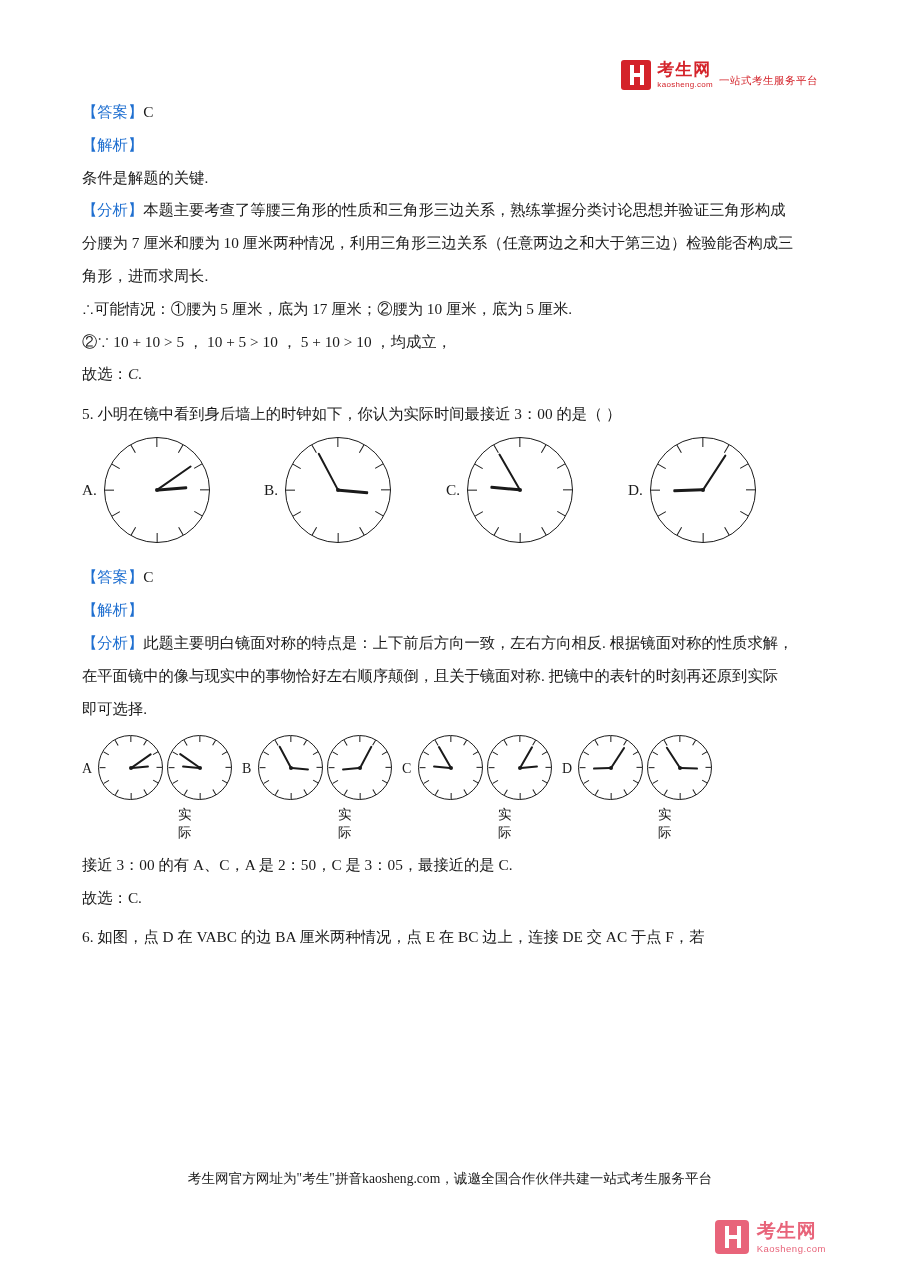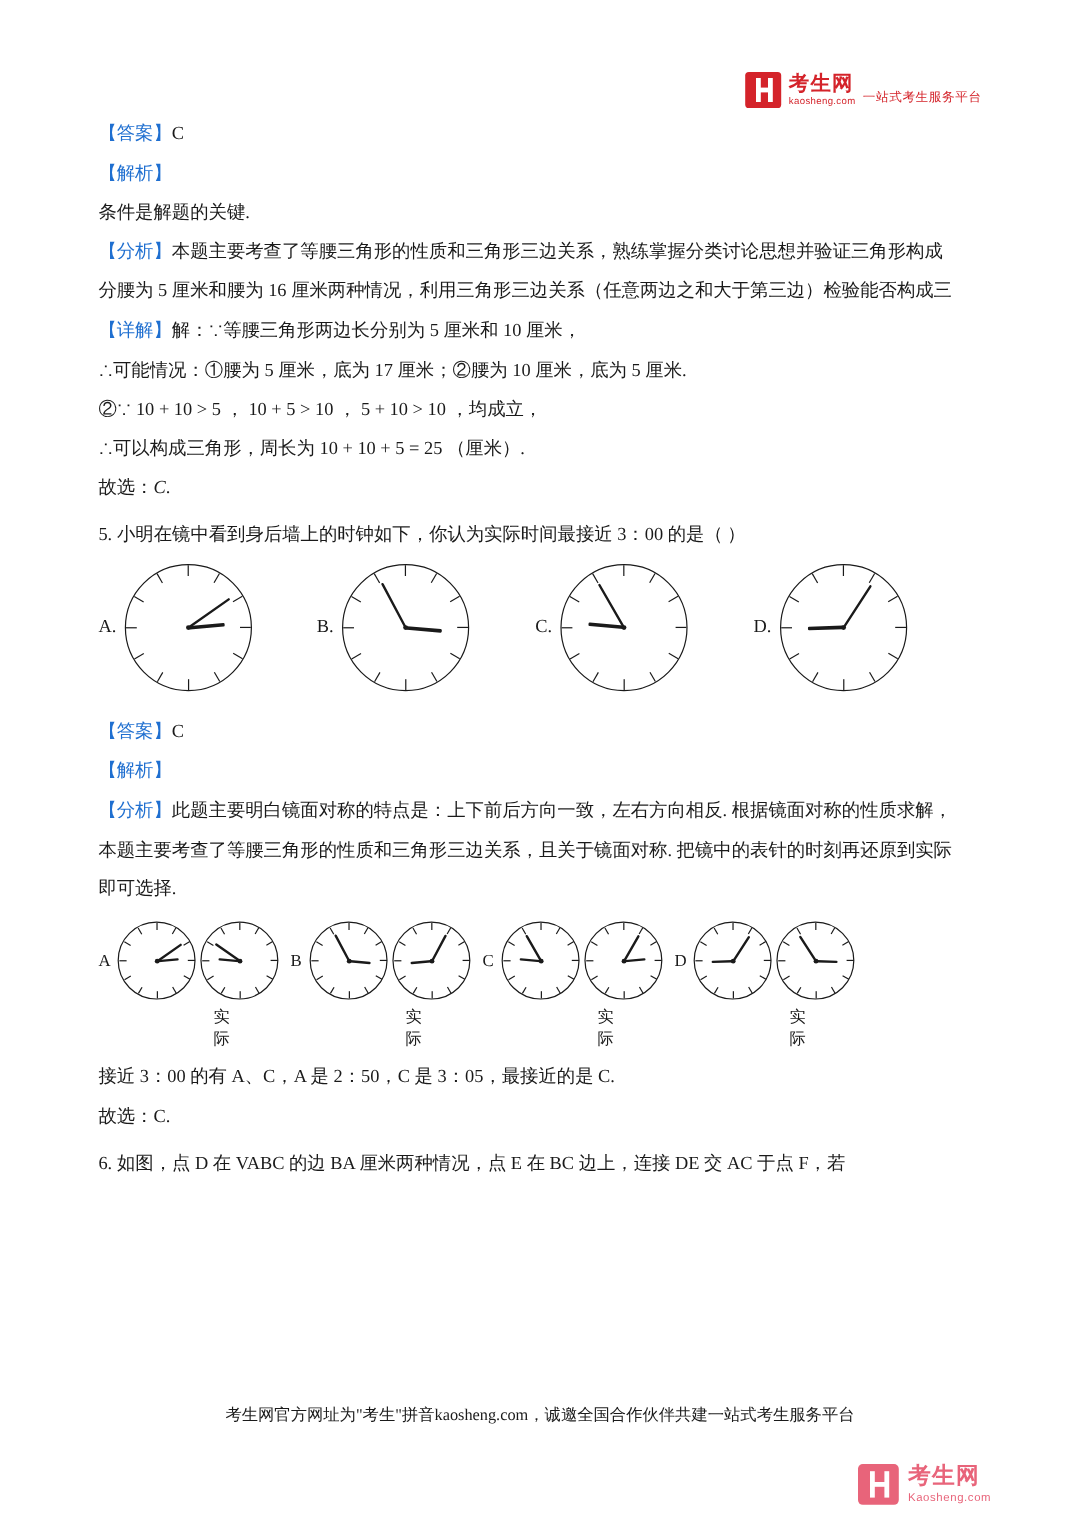--- a/index.html
+++ b/index.html
@@ -101,28 +101,25 @@
     <div class="line">
       <span class="blue">【答案】</span><span>C</span>
     </div>
 
     <div class="line blue">【解析】</div>
 
     <div class="line">条件是解题的关键.</div>
     <div class="line just">
       <span class="blue">【分析】</span><span>本题主要考查了等腰三角形的性质和三角形三边关系，熟练掌握分类讨论思想并验证三角形构成</span>
     </div>
-    <div class="line just">分腰为 5 厘米和腰为 16 厘米两种情况，利用三角形三边关系（任意两边之和大于第三边）检验能否构成三</div>
-
-    <div class="line">
-      <span class="blue">【详解】</span><span>解：∵等腰三角形两边长分别为 5 厘米和 10 厘米，</span>
-    </div>
+    <div class="line just">分腰为 7 厘米和腰为 10 厘米两种情况，利用三角形三边关系（任意两边之和大于第三边）检验能否构成三</div>
+    <div class="line">角形，进而求周长.</div>
+
     <div class="line">∴可能情况：①腰为 5 厘米，底为 17 厘米；②腰为 10 厘米，底为 5 厘米.</div>
     <div class="line">②∵ 10 + 10 &gt; 5 ， 10 + 5 &gt; 10 ， 5 + 10 &gt; 10 ，均成立，</div>
-    <div class="line">∴可以构成三角形，周长为 10 + 10 + 5 = 25 （厘米）.</div>
     <div class="line">
       <span>故选：</span><span class="it">C</span><span>.</span>
     </div>
 
     <div class="q-line" style="margin-top:20px;margin-bottom:2px;">
       <span class="q-num">5.</span>
       <span class="q-body">小明在镜中看到身后墙上的时钟如下，你认为实际时间最接近 3：00 的是（        ）</span>
     </div>
 
     <div class="clockrow">
@@ -209,21 +206,21 @@
     </div>
 
     <div class="line" style="margin-top:16px;">
       <span class="blue">【答案】</span><span>C</span>
     </div>
     <div class="line blue">【解析】</div>
 
     <div class="line just">
       <span class="blue">【分析】</span><span>此题主要明白镜面对称的特点是：上下前后方向一致，左右方向相反. 根据镜面对称的性质求解，</span>
     </div>
-    <div class="line just">本题主要考查了等腰三角形的性质和三角形三边关系，且关于镜面对称. 把镜中的表针的时刻再还原到实际</div>
+    <div class="line just">在平面镜中的像与现实中的事物恰好左右顺序颠倒，且关于镜面对称. 把镜中的表针的时刻再还原到实际</div>
     <div class="line">即可选择.</div>
 
 
     <div class="pairrow">
 
       <div class="pairitem" style="left:0px;top:0px;">
         <span class="pairlab" style="left:0px;top:28px;">A</span>
         <div class="clock smclock" style="position:absolute;left:16px;top:2px;width:63px;height:63px;">
             <div class="tick" style="height: 6px; transform: translateX(-50%) rotate(0deg); transform-origin: 50% 31.5px;"></div>
             <div class="tick" style="height: 6px; transform: translateX(-50%) rotate(30deg); transform-origin: 50% 31.5px;"></div>

